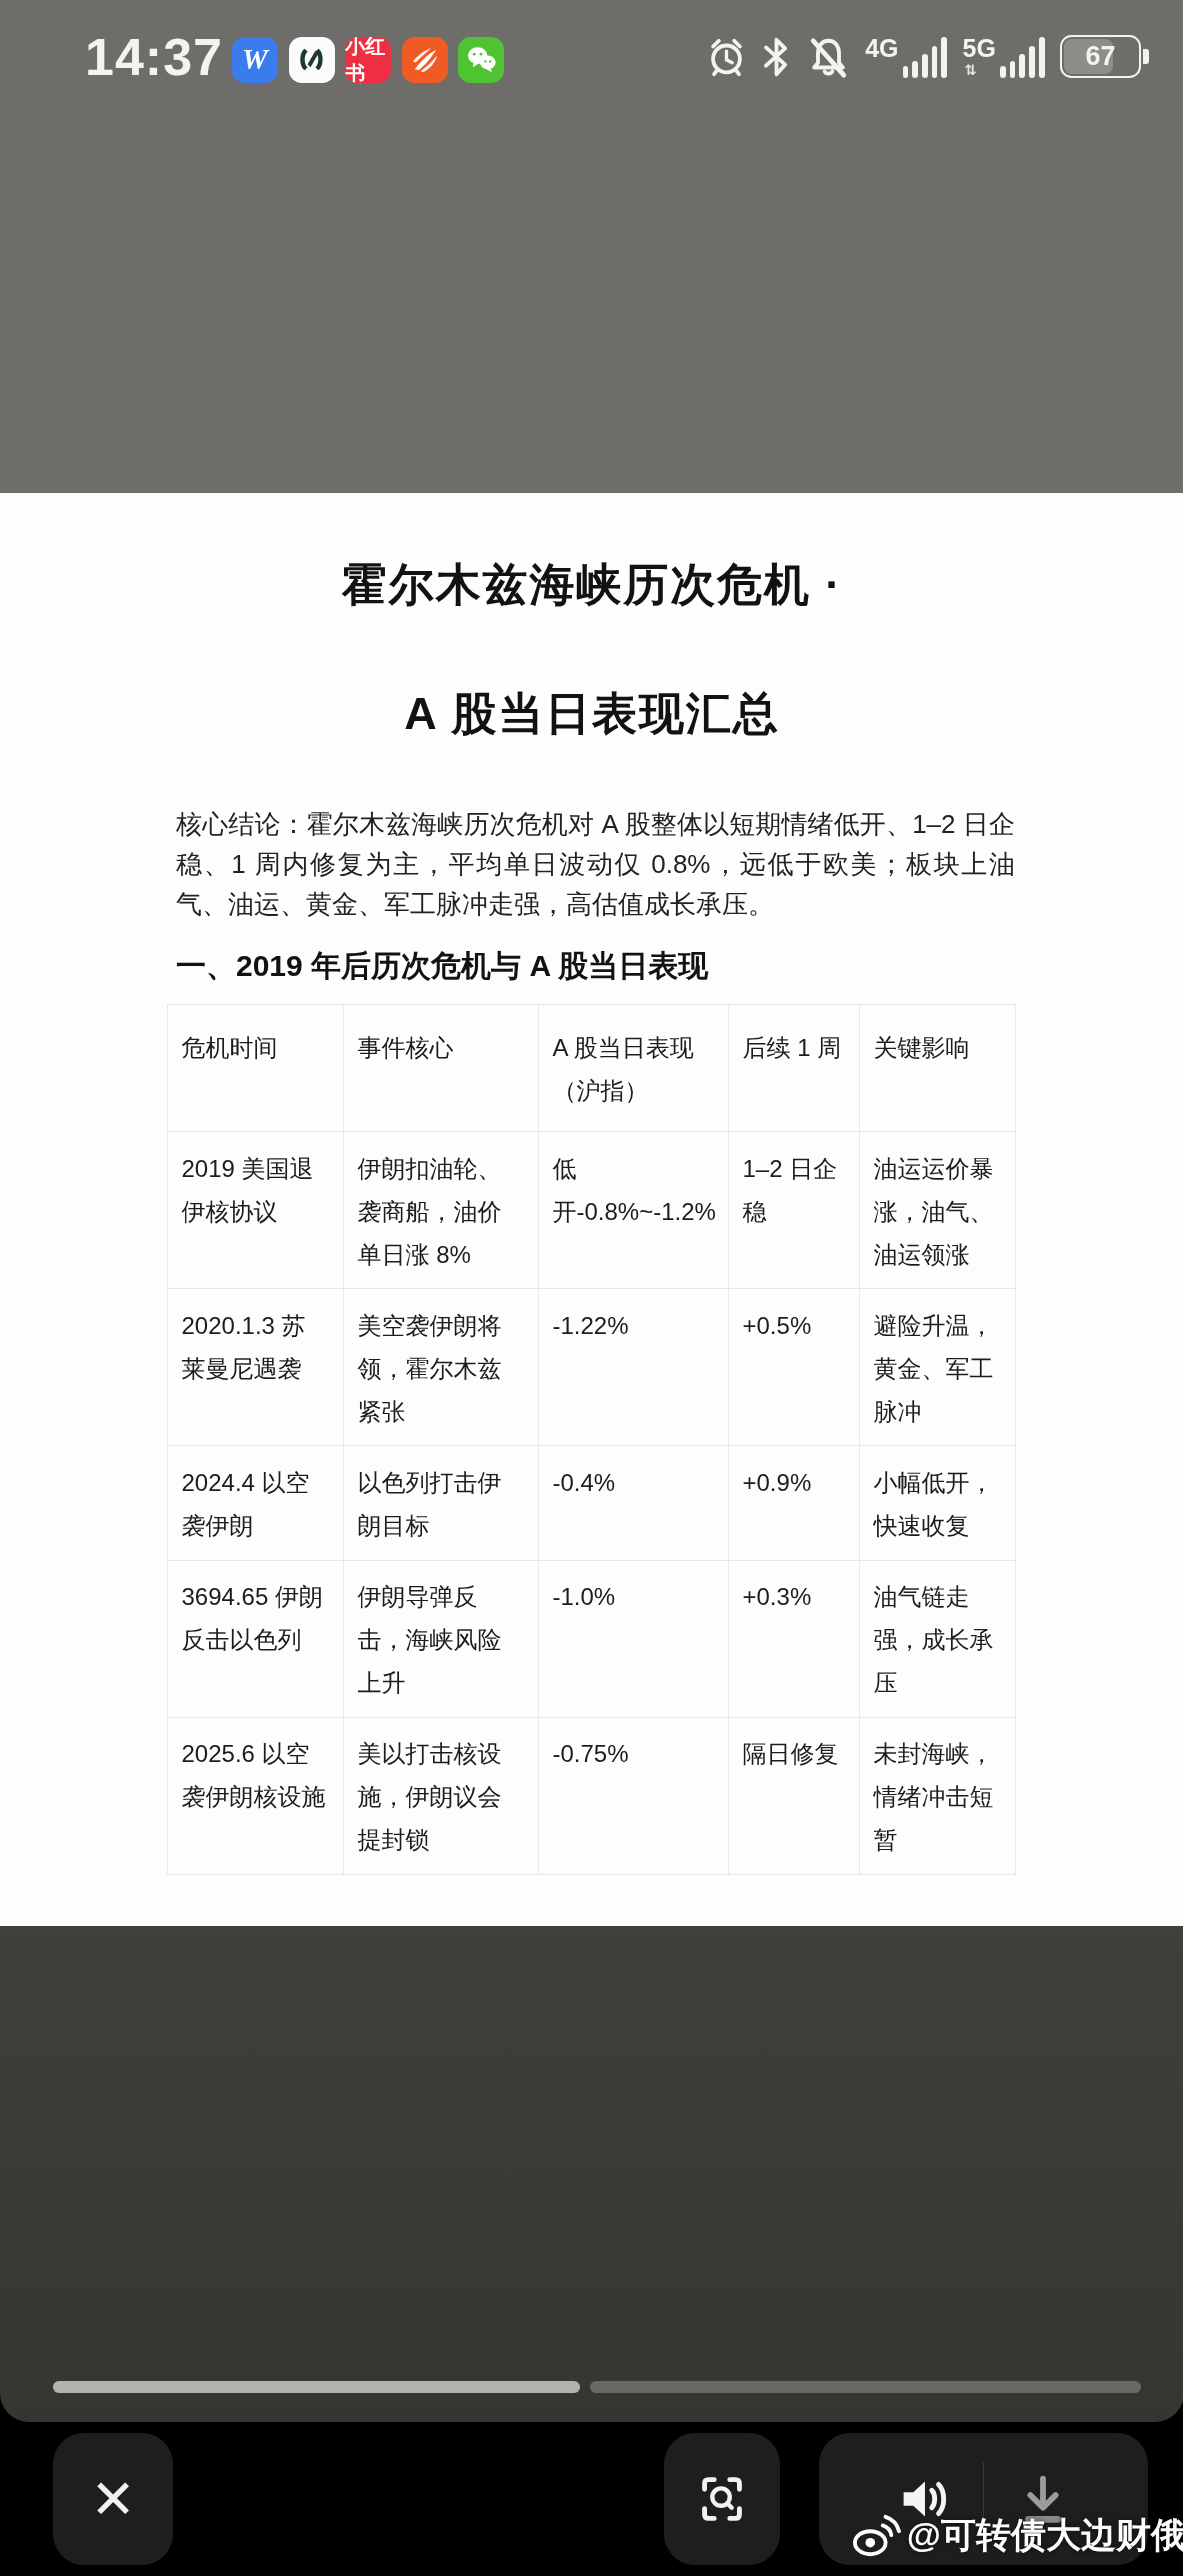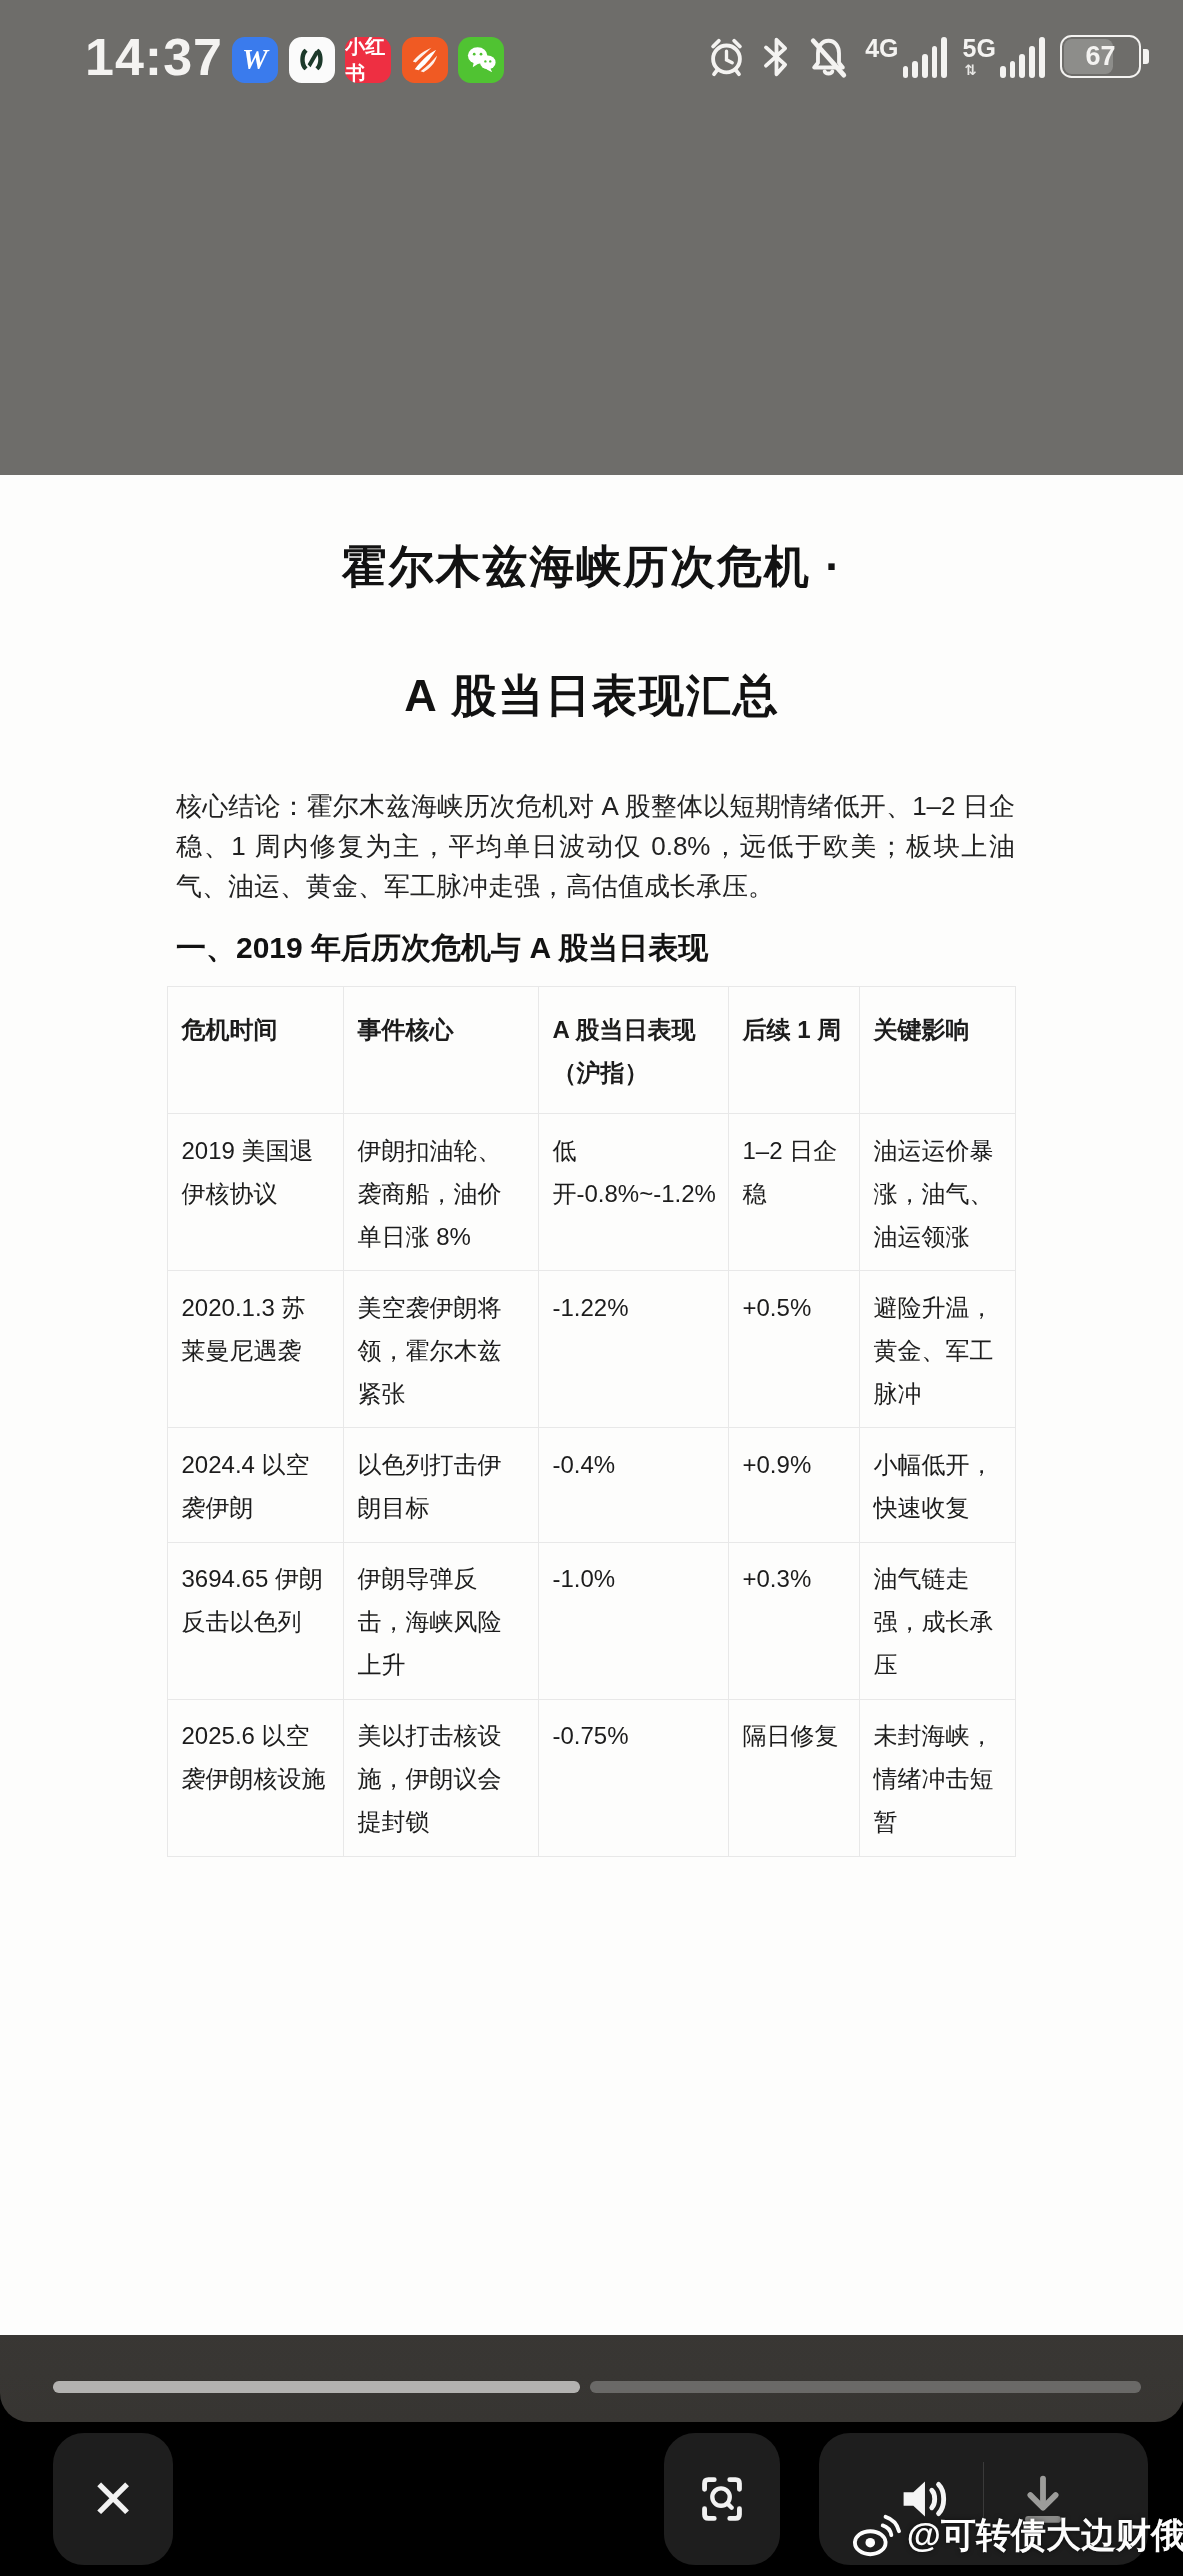--- a/index.html
+++ b/index.html
@@ -2,21 +2,21 @@
 <html><head>
 <meta charset="utf-8">
 <style>
   * { margin:0; padding:0; box-sizing:border-box; }
   html,body { background:#000; }
   body { font-family:"Liberation Sans","DejaVu Sans",sans-serif; }
   .screen { position:relative; width:1184px; height:2576px; background:#000; overflow:hidden; margin:0 auto; }
 
   
   .zone-top { position:absolute; left:0; top:0; width:100%; height:493px; background:#6e6d6a; }
-  .zone-doc { position:absolute; left:0; top:475px; width:100%; height:1860px; background:#fdfdfc; }
+  .zone-doc { position:absolute; left:0; top:493px; width:100%; height:1433px; background:#fdfdfc; }
   .zone-bottom { position:absolute; left:0; top:1926px; width:100%; height:496px;
                  background:linear-gradient(#413f3c,#373532); border-radius:0 0 29px 29px; }
   .zone-black { position:absolute; left:0; top:2422px; width:100%; height:154px; background:#000; }
 
   
   .statusbar { position:absolute; left:0; top:21px; width:100%; height:77px; color:#f4f3f1; }
   .sb-time { position:absolute; left:85px; top:5.8px; font-size:52px; font-weight:bold; letter-spacing:1px; }
   .sb-apps { position:absolute; left:232px; top:15.5px; display:flex; gap:10.6px; }
   .app-ic { width:46px; height:46px; border-radius:12.6px; display:flex; align-items:center; justify-content:center; overflow:hidden; }
   .app-ic.blue { background:#3a7bed; color:#fff; font-size:29px; font-weight:bold; font-style:italic; font-family:"Liberation Serif",serif; }
@@ -42,21 +42,21 @@
   .t1 { top:62px; } .t2 { top:191px; }
   .doc-summary { position:absolute; left:176px; top:311px; width:839px; color:#222;
                  font-size:26px; line-height:40px; text-align:justify; }
   .doc-h2 { position:absolute; left:176px; top:453px; color:#121212; font-size:30px; font-weight:bold; }
 
   table.crisis { position:absolute; left:167px; top:511px; width:847px; border-collapse:collapse; table-layout:fixed; }
   table.crisis col.c1{width:176px;} table.crisis col.c2{width:195px;} table.crisis col.c3{width:190px;}
   table.crisis col.c4{width:131px;} table.crisis col.c5{width:156px;}
   table.crisis th, table.crisis td { border:1px solid #e8e8e8; vertical-align:top; text-align:left;
       font-weight:normal; color:#1c1c1c; font-size:24px; line-height:43px; padding:14.5px 13.5px 12.6px 13.5px; }
-  table.crisis th { padding-top:21px; padding-bottom:19.3px;font-weight:bold; }
+  table.crisis th { padding-top:21px; padding-bottom:19.3px; }
 
   
   .scrollbar { position:absolute; left:0; top:2381px; width:100%; height:11.6px; }
   .scrollbar .seg1 { position:absolute; left:53px; width:527px; height:11.6px; border-radius:5.8px; background:#b3b2b0; }
   .scrollbar .seg2 { position:absolute; left:590px; width:551px; height:11.6px; border-radius:5.8px; background:#6a6967; }
 
   .btn { position:absolute; top:2433px; height:132px; background:#1e1e1e; border-radius:31px;
          display:flex; align-items:center; justify-content:center; color:#f2f2f2; }
   .btn-close { left:53px; width:120px; font-size:54px; font-weight:300; }
   .btn-scan  { left:664px; width:116px; }

